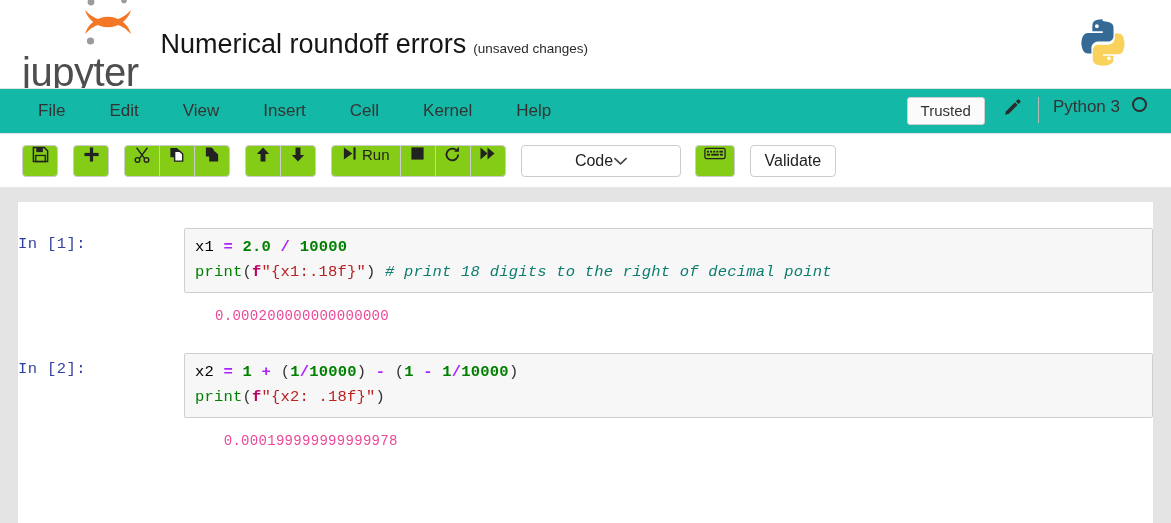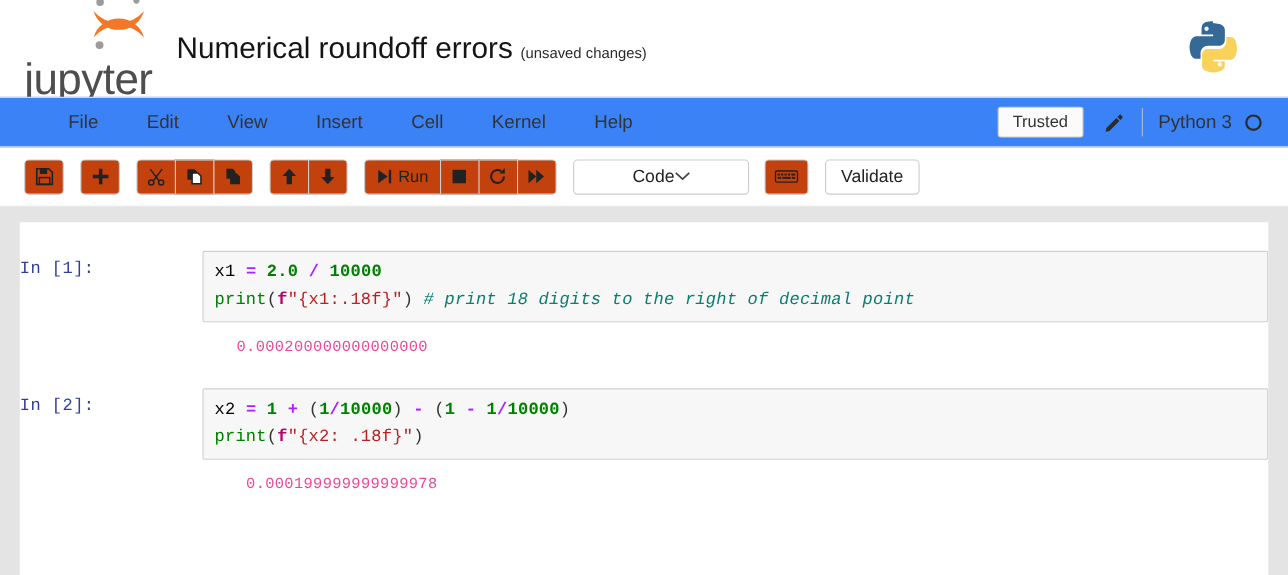--- a/index.html
+++ b/index.html
@@ -44,41 +44,41 @@
     font-size: 13.5px;
     color: #2b2b2b;
     margin-left: 7px;
     line-height: 1;
   }
   .py-logo { position: absolute; right: 40px; top: 14px; width: 56px; height: 56px; }
 
   
   .menubar {
     height: 46px;
-    background: #3b82f6;
+    background: #14b8a6;
     border-top: 1px solid #e3e3e3;
     border-bottom: 1px solid #e3e3e3;
     display: flex;
     align-items: center;
-    padding: 0 40px;
+    padding: 0 16px;
     position: relative;
   }
   .menu-items { display: flex; align-items: center; }
   .menu-item {
     font-size: 17px;
     color: #333;
     padding: 5px 22px;
     cursor: default;
     white-space: nowrap;
   }
   .menu-right {
     position: absolute;
     right: 22px;
     display: flex;
-    align-items: center;
+    align-items: flex-start;
     gap: 0px;
   }
   .trusted-badge {
     font-size: 15px;
     color: #333;
     border: 1px solid #cfcfcf;
     background: #fbfbfb;
     border-radius: 3px;
     padding: 4px 13px;
     line-height: 1.2;
@@ -100,23 +100,22 @@
     display: flex;
     align-items: center;
     padding: 0 22px;
     border-bottom: 1px solid #e7e7e7;
   }
   .tb-group { display: flex; align-items: center; margin-right: 15px; }
   .tb-btn {
     height: 32px;
     min-width: 36px;
     border: 1px solid #cccccc;
-    background: #c2410c;
-    display: flex;
-    align-items: center;
+    background: #84cc16;
+    display: flex;
     justify-content: center;
     padding: 0 8px;
     margin-left: -1px;
     position: relative;
   }
   .tb-group .tb-btn:first-child { margin-left: 0; border-radius: 4px 0 0 4px; }
   .tb-group .tb-btn:last-child { border-radius: 0 4px 4px 0; }
   .tb-group .tb-btn:only-child { border-radius: 4px; }
   .tb-btn .lbl { font-size: 15px; color: #222; margin-left: 5px; }
   .run-btn { padding: 0 10px; }

